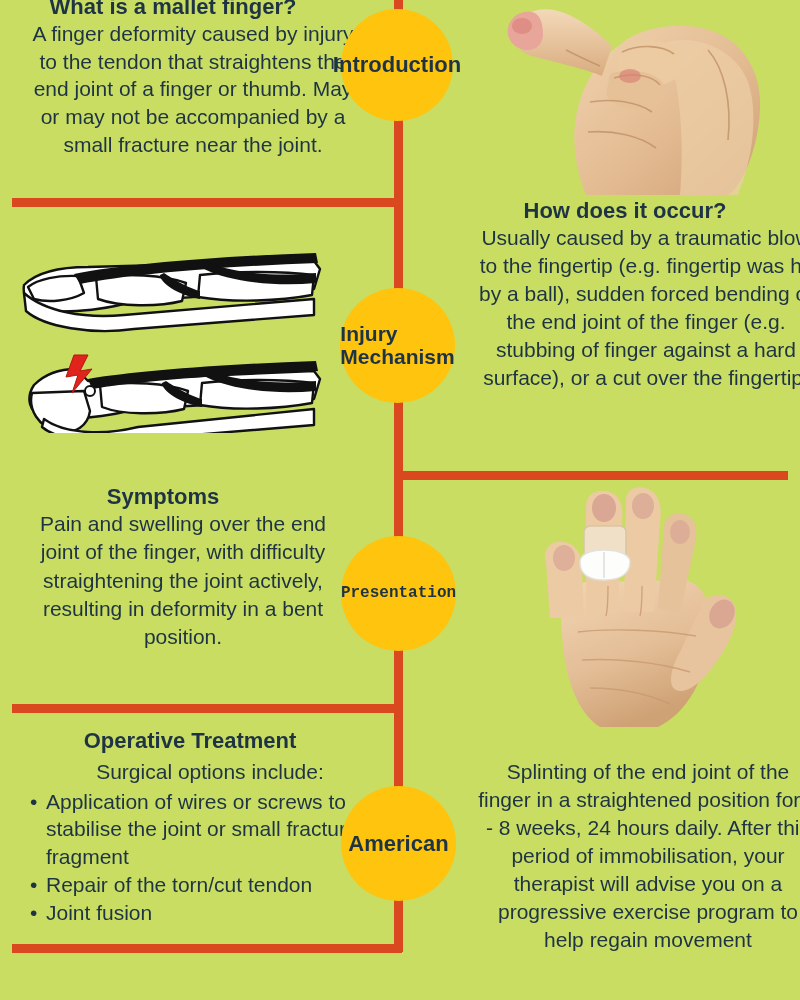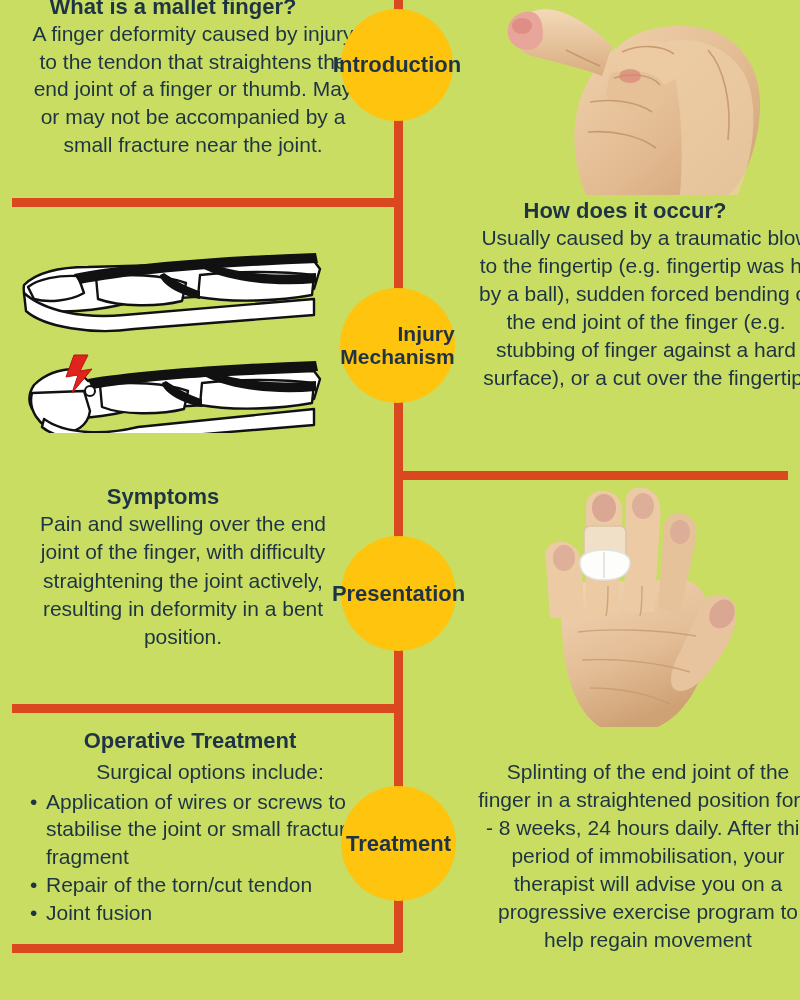--- a/index.html
+++ b/index.html
@@ -16,21 +16,21 @@
 
   
   .vline{position:absolute;left:394px;width:9px;background:#d9481f;}
   .hline{position:absolute;height:9px;background:#d9481f;}
 
   
   .circle{
     position:absolute;border-radius:50%;
     background:#ffc40d;
     display:flex;align-items:center;justify-content:center;
-    text-align:right;
+    text-align:left;
     font-weight:bold;color:#1e3344;
     line-height:1.08;
     z-index:6;
   }
   .circle span{display:block;white-space:pre-line;}
 
   
   .txt{position:absolute;text-align:center;z-index:4;}
   .hd{font-weight:bold;}
   .body{font-weight:normal;margin-left:20px;}
@@ -152,21 +152,21 @@
     </g>
 
     <path d="M60 112 L74 112 L66 128 L78 126 L58 150 L64 132 L52 134 Z" fill="#e0231b" stroke="#b5160f" stroke-width="1"></path>
     <circle cx="76" cy="148" r="5" fill="#fff" stroke="#111" stroke-width="2"></circle>
   </svg>
 
   <div class="txt body" style="left:4px;top:510px;width:318px;font-size:21px;line-height:1.35;">Pain and swelling over the end joint of the finger, with difficulty straightening the joint actively,  resulting in deformity in a bent position.</div>
 
   <div class="txt hd" style="left:8px;top:484px;width:310px;font-size:22px;line-height:1.2;">Symptoms</div>
 
-  <div class="circle" style="left:341px;top:536px;width:115px;height:115px;font-size:22px;">
+  <div class="circle" style="left:341px;top:536px;width:115px;height:115px;font-size:16px;font-family:Liberation Mono, monospace;">
     <span>Presentation</span>
   </div>
 
   <svg class="photo" style="left:490px;top:482px;" width="310" height="245" viewBox="0 0 310 245">
     <defs>
       <linearGradient id="sk3" x1="0" y1="0" x2="0.4" y2="1">
         <stop offset="0%" stop-color="#f2d6b4"></stop>
         <stop offset="60%" stop-color="#e3bd96"></stop>
         <stop offset="100%" stop-color="#cfa275"></stop>
       </linearGradient>
@@ -222,20 +222,20 @@
       <span style="position:absolute;left:0;top:0;">•</span>
       <span>Repair of the torn/cut tendon</span>
     </li>
     <li style="position:relative;padding-left:16px;">
       <span style="position:absolute;left:0;top:0;">•</span>
       <span>Joint fusion</span>
     </li>
   </ul>
 
   <div class="circle" style="left:341px;top:786px;width:115px;height:115px;font-size:22px;">
-    <span>Treatment</span>
+    <span>American</span>
   </div>
 
 
   <div class="txt body" style="left:458px;top:758px;width:340px;font-size:21px;line-height:1.33;">Splinting of the end joint of the finger in a straightened position for 6 - 8 weeks, 24 hours daily. After this period of immobilisation, your therapist will advise you on a progressive exercise program to help regain movement</div>
 
 
 </div>
 
 </body></html>

